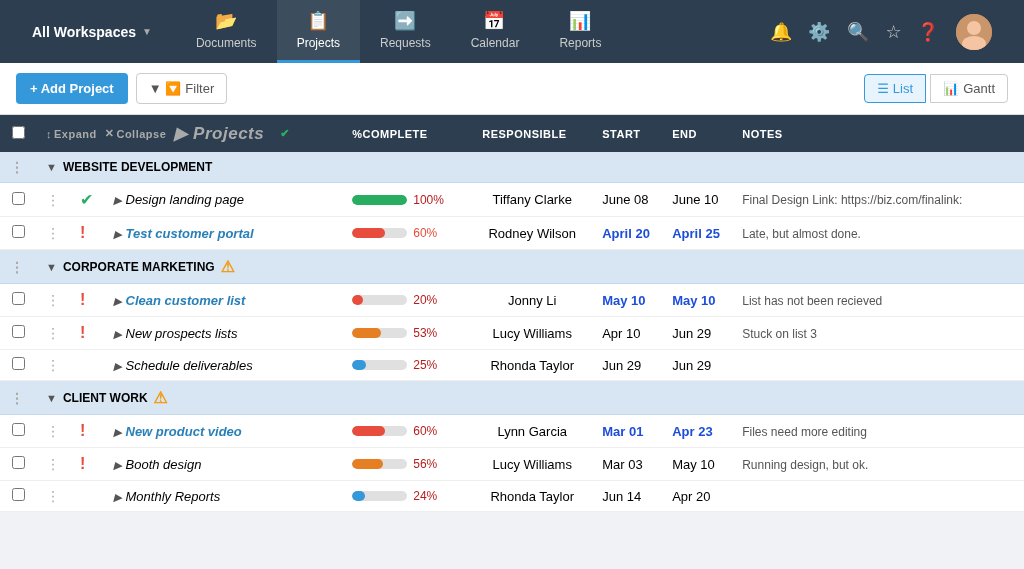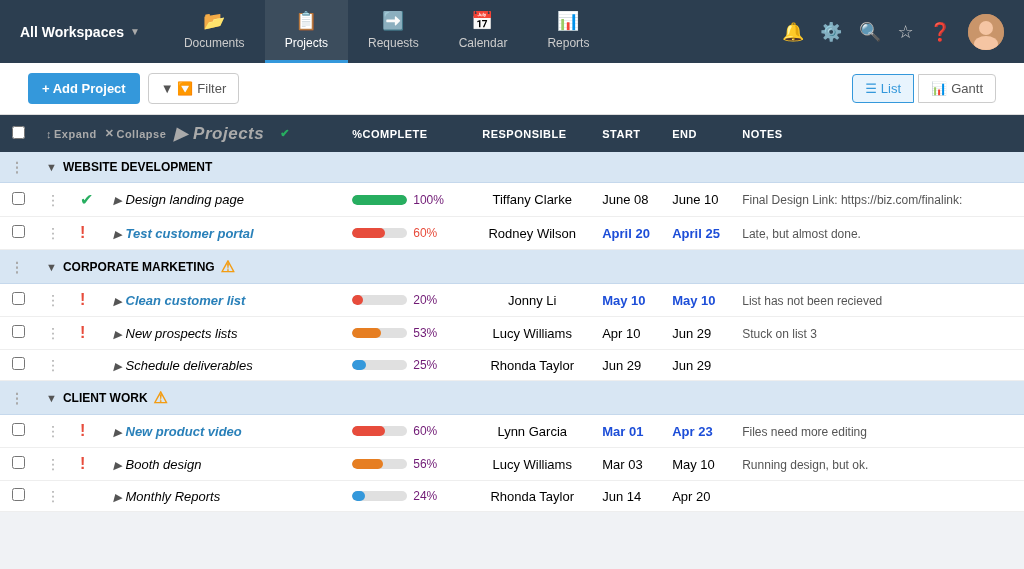--- a/index.html
+++ b/index.html
@@ -4,21 +4,21 @@
   <style>
     * { box-sizing: border-box; margin: 0; padding: 0; }
     body { font-family: Arial, sans-serif; font-size: 13px; background: #f0f2f5; }
 
     
     .header {
       background: #2c3e50;
       display: flex;
       align-items: center;
       height: 63px;
-      padding: 0 20px;
+      padding: 0 32px;
       color: #fff;
     }
     .workspace-selector {
       display: flex; align-items: center; gap: 6px;
       font-size: 14px; font-weight: bold; cursor: pointer;
       margin-right: 24px;
     }
     .workspace-selector .chevron { font-size: 10px; color: #aaa; }
     .nav-items { display: flex; flex: 1; }
     .nav-item {
@@ -30,21 +30,21 @@
     .nav-item.active { color: #fff; border-bottom: 3px solid #3498db; background: rgba(255,255,255,0.08); }
     .nav-icon { font-size: 18px; }
     .header-right { display: flex; align-items: center; gap: 16px; margin-left: auto; }
     .header-right span { font-size: 18px; cursor: pointer; color: #ccc; }
     .avatar { width: 36px; height: 36px; border-radius: 50%; background: #b0856a; overflow: hidden; }
 
     
     .toolbar {
       background: #fff;
       border-bottom: 1px solid #ddd;
-      display: flex; align-items: center; padding: 10px 28px;
+      display: flex; align-items: center; padding: 10px 16px;
       justify-content: space-between;
     }
     .toolbar-left { display: flex; gap: 8px; }
     .btn-add {
       background: #3498db; color: #fff; border: none;
       padding: 7px 14px; border-radius: 4px; cursor: pointer;
       font-size: 13px; font-weight: bold; display: flex; align-items: center; gap: 4px;
     }
     .btn-filter {
       background: #fff; color: #555; border: 1px solid #ccc;
@@ -81,21 +81,21 @@
     
     .data-row td {
       padding: 7px 10px; border-bottom: 1px solid #eee;
       vertical-align: middle; font-size: 13px;
     }
 
     
     .progress-wrap { display: flex; align-items: center; gap: 6px; min-width: 90px; }
     .progress-bar-bg { width: 55px; height: 10px; background: #e0e0e0; border-radius: 5px; overflow: hidden; }
     .progress-bar-fill { height: 100%; border-radius: 5px; }
-    .pct-text { font-size: 12px; color: #701a75; min-width: 32px; }
+    .pct-text { font-size: 12px; color: #b91c1c; min-width: 32px; }
     .pct-text.overdue { color: #e74c3c; }
 
     
     .status-ok { color: #27ae60; font-size: 16px; }
     .status-warn { color: #e74c3c; font-size: 16px; font-weight: bold; }
 
     
     .text-red { color: #1d4ed8; font-weight: bold; }
     .text-link { color: #2980b9; font-weight: bold; cursor: pointer; }
     .drag-handle { color: #aaa; font-size: 14px; cursor: grab; }

